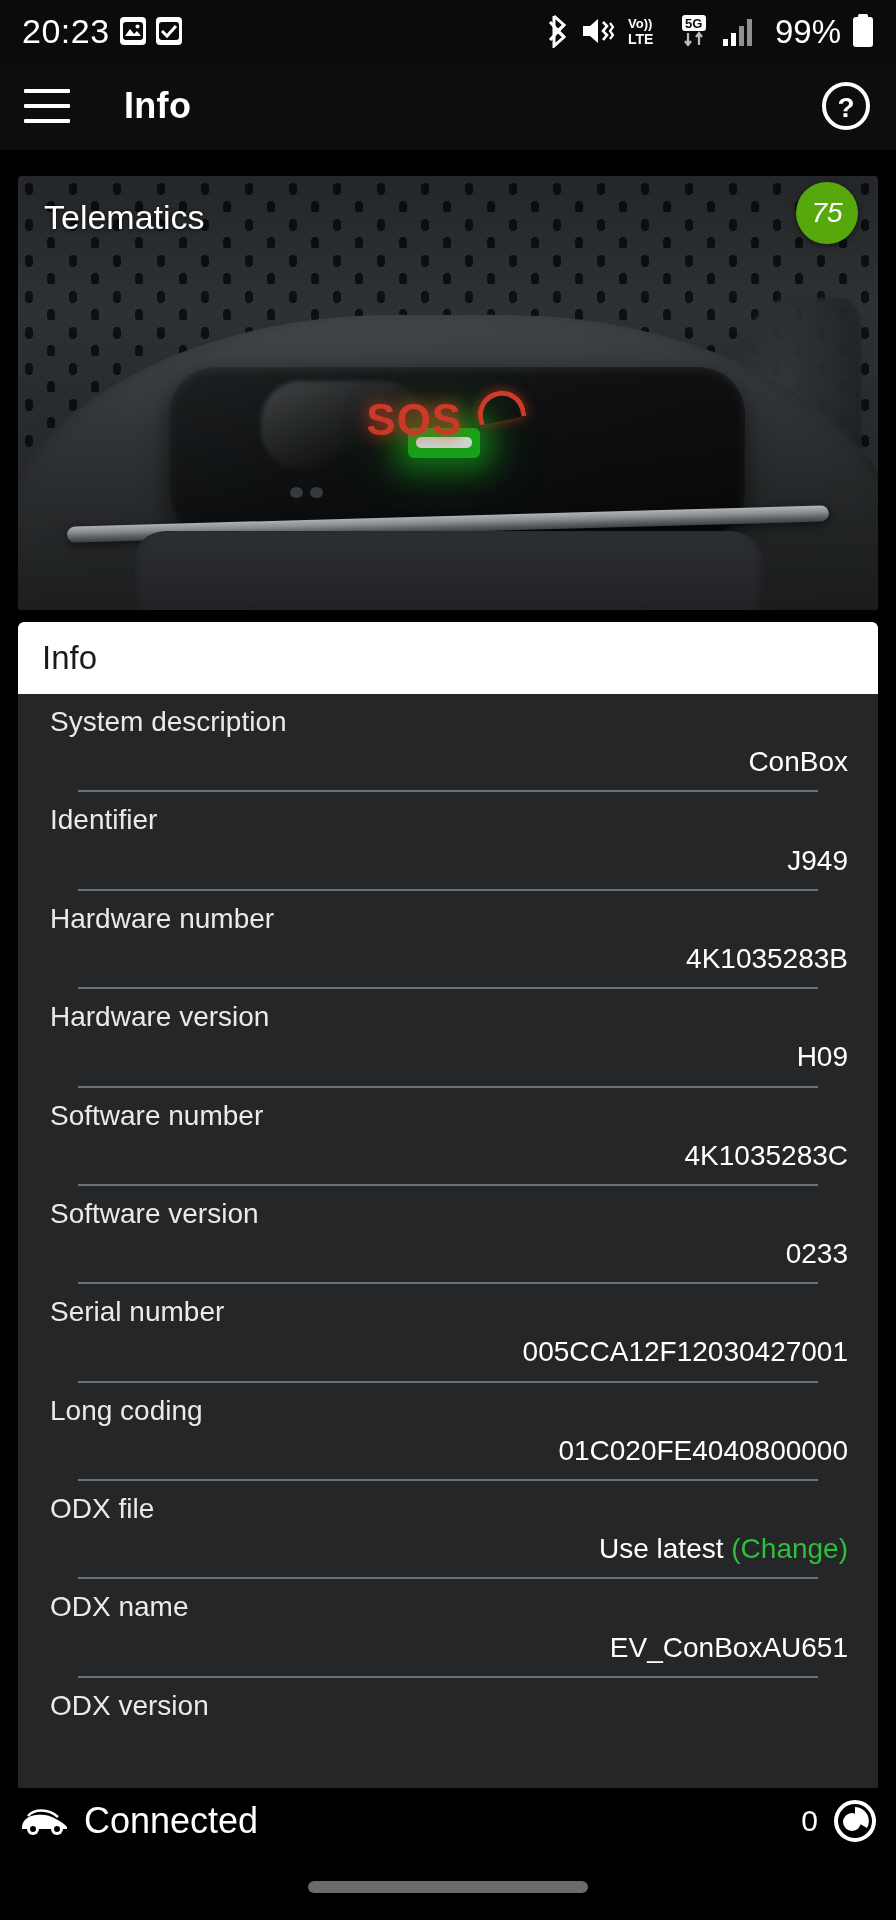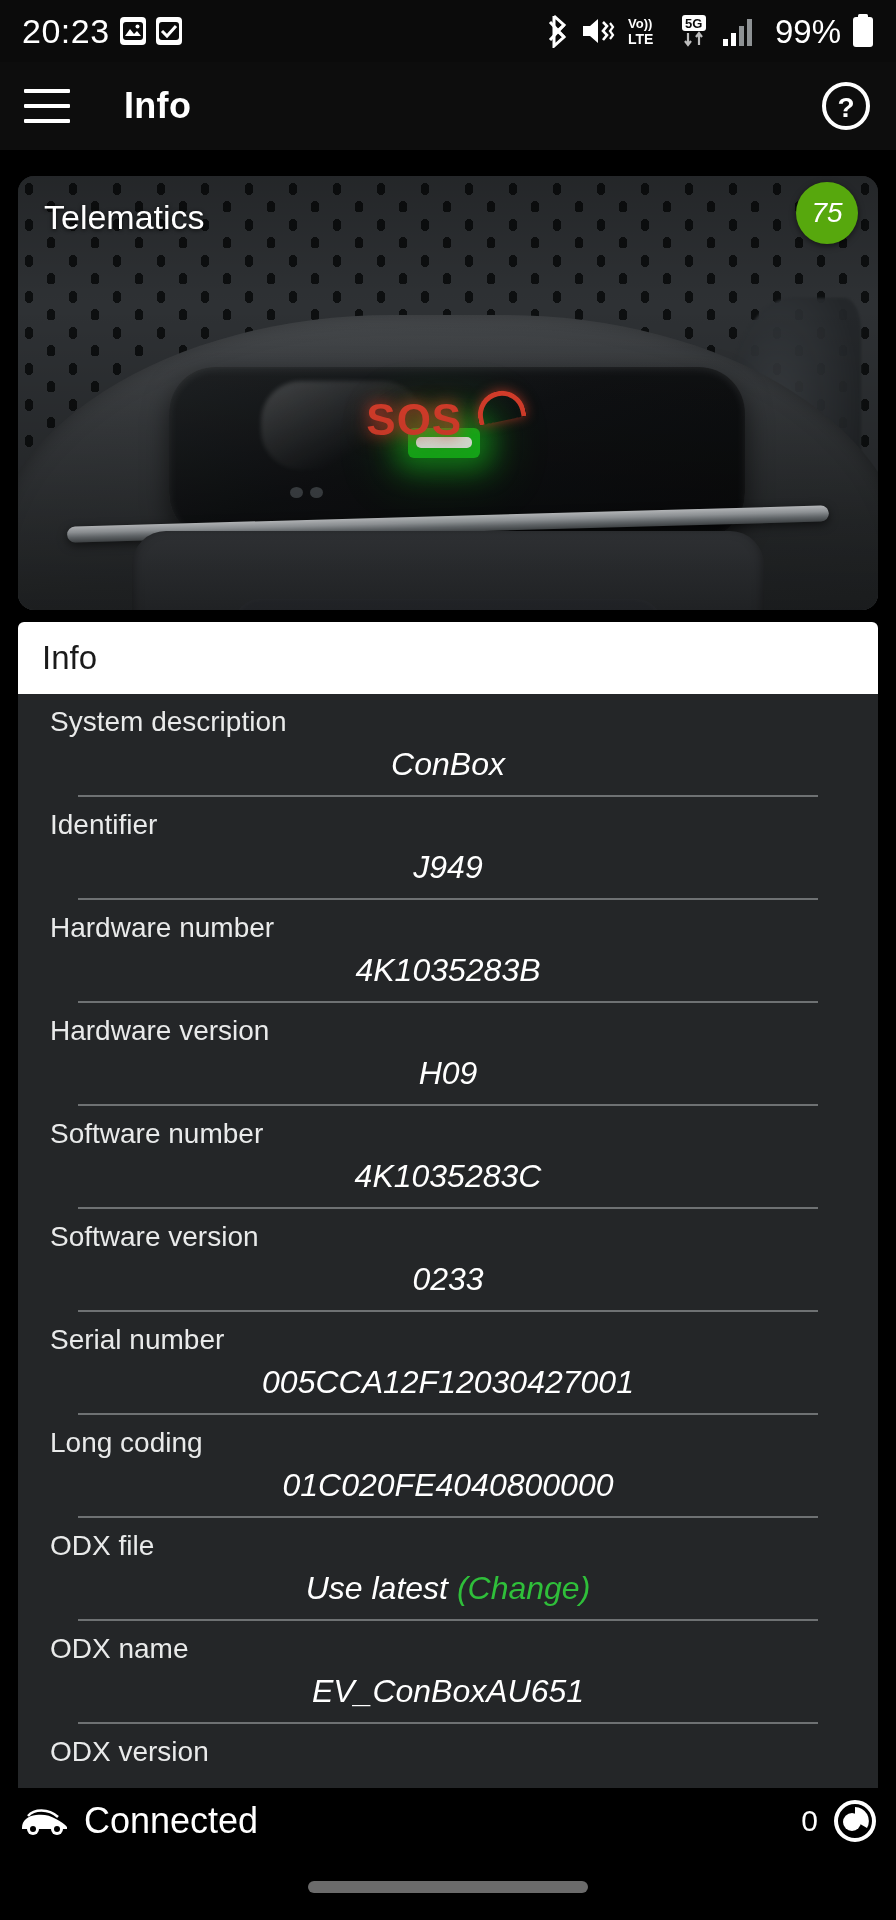--- a/index.html
+++ b/index.html
@@ -43,21 +43,21 @@
   .appbar-title {
     color:#fff; font-size:36px; font-weight:bold;
     margin-left:54px; letter-spacing:0.3px;
   }
   .help-btn { margin-left:auto; width:52px; height:52px; }
 
   
   .hero {
     position:absolute; top:176px; left:18px;
     width:860px; height:434px;
-    border-radius:16px; overflow:hidden;
+    border-radius:4px; overflow:hidden;
     background:#1d1f20;
   }
   .hero-canvas { position:absolute; inset:0; }
   
   .perf {
     position:absolute; inset:0;
     background-color:#2e3134;
     background-image:
       radial-gradient(ellipse 7px 10px at 11px 13px, #0d0f10 0 62%, transparent 64%),
       radial-gradient(ellipse 7px 10px at 33px 31px, #0d0f10 0 62%, transparent 64%);
@@ -177,25 +177,24 @@
     border-radius:0 0 10px 10px;
     overflow:hidden;
   }
   .row { position:relative; padding:0 30px; }
   .row-label {
     color:#e9eaea; font-size:28px;
     padding-top:12px; padding-left:2px;
     line-height:1.15;
   }
   .row-value {
-    color:#fff; font-size:32px;
-    text-align:center;
+    color:#fff; font-size:28px;
+    text-align:right;
     padding-top:8px; padding-bottom:12px;
     line-height:1.15;
-    font-style:italic;
   }
   .row-sep { height:2px; background:#6e7173; margin:0 30px; }
   .row:last-child .row-sep { display:none; }
   .change-link { color:#2fbf3a; }
   .row-clip { overflow:hidden; height:54px; }
 
   
   .bottombar {
     position:absolute; bottom:66px; left:0; width:896px; height:66px;
     background:#000;

